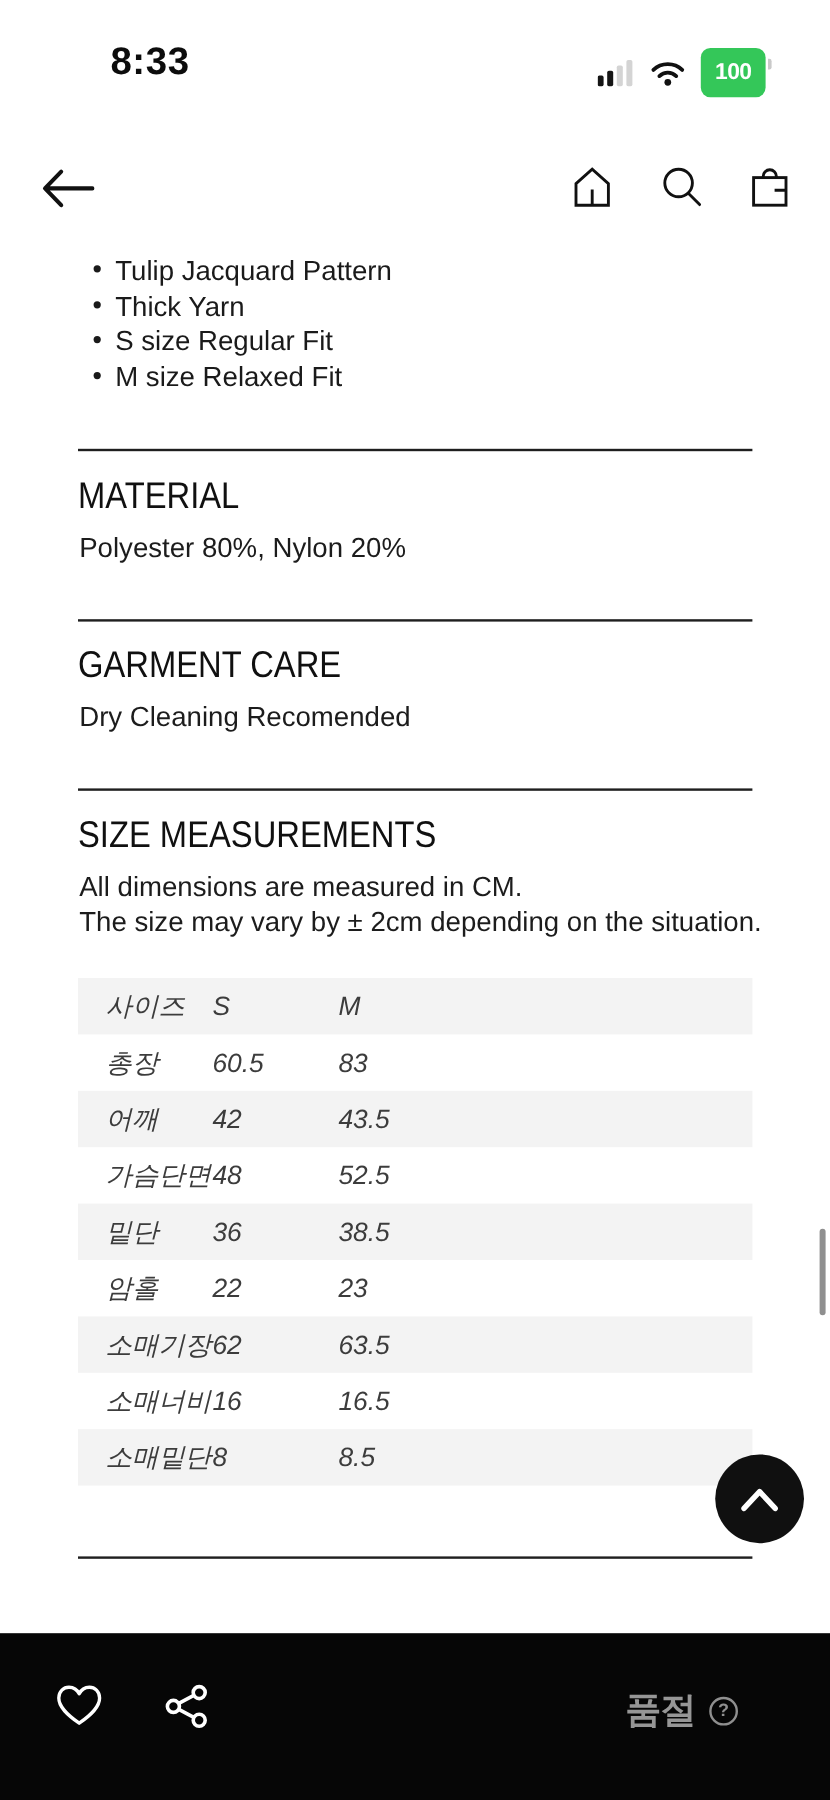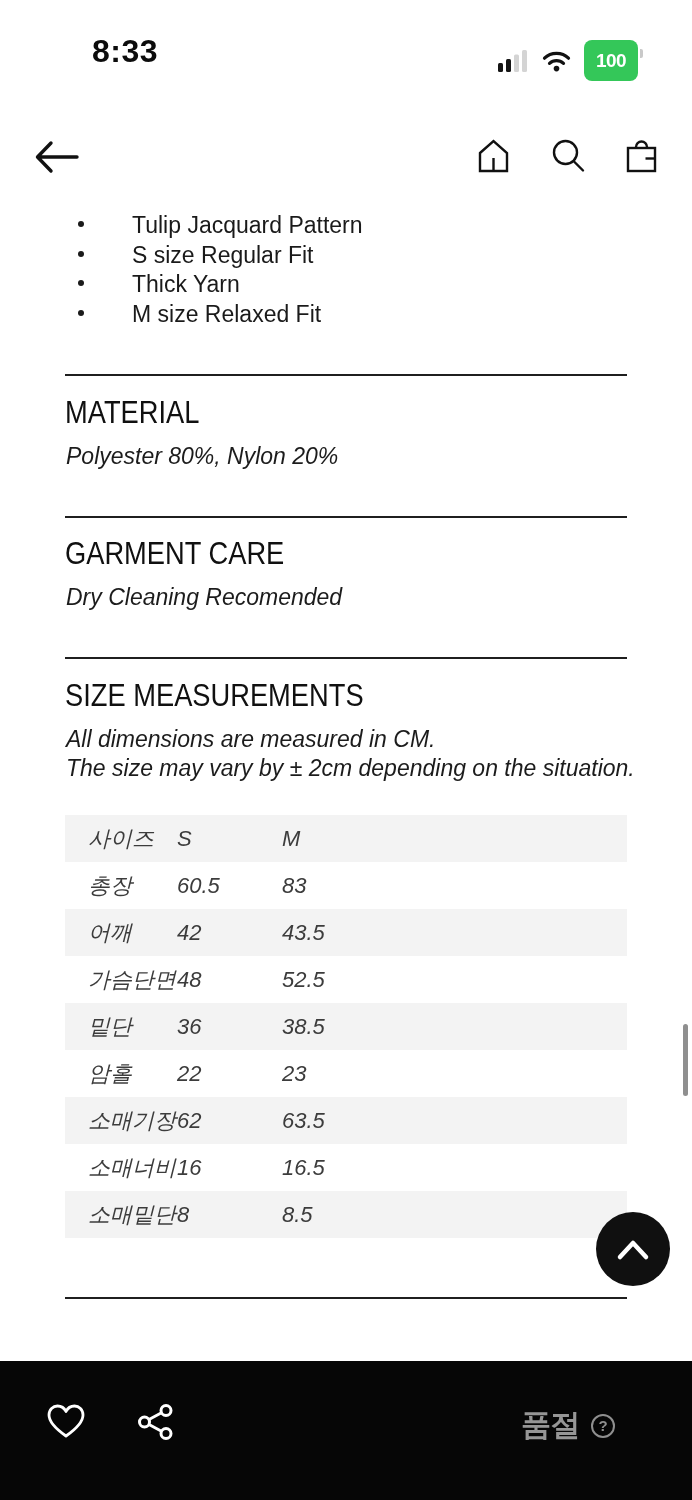--- a/index.html
+++ b/index.html
@@ -16,30 +16,30 @@
   .battery::after { content:""; position:absolute; right:-5px; top:9px; width:3px; height:9px;
                     background:#c9c9c9; border-radius:0 2px 2px 0; }
 
   
   .nav-back { position:absolute; left:33px; top:138px; width:46px; height:38px; background:none; border:none; cursor:pointer; }
   .nav-right { position:absolute; right:33px; top:138px; display:flex; align-items:center; gap:39px; }
   .nav-right button { background:none; border:none; width:35px; height:36px; cursor:pointer; padding:0; }
 
   
   .features { position:absolute; left:78px; top:212px; list-style:none; }
-  .features li { display:flex; align-items:baseline; height:29.5px; font-size:23px; color:#1a1a1a;gap:36px; }
+  .features li { display:flex; align-items:baseline; height:29.5px; font-size:23px; color:#1a1a1a; }
   .features .dot { width:6px; height:6px; border-radius:50%; background:#1a1a1a; margin-right:12px; flex:none; position:relative; top:-6px; }
 
   .rule { position:absolute; left:65px; width:562px; height:2px; background:#1f1f1f; }
   .rule.r1 { top:374px; } .rule.r2 { top:516px; } .rule.r3 { top:657px; } .rule.r4 { top:1297px; }
 
   .sec-title { position:absolute; left:65px; font-size:31px; font-weight:500; color:#101010;
                transform:scaleX(0.88); transform-origin:left center; white-space:nowrap; letter-spacing:0; }
   .t-material { top:395px; } .t-care { top:536px; } .t-size { top:678px; }
-  .sec-body { position:absolute; left:66px; font-size:23px; color:#1c1c1c;font-style:italic; }
+  .sec-body { position:absolute; left:66px; font-size:23px; color:#1c1c1c; }
   .b-material { top:443px; } .b-care { top:584px; }
   .size-note1 { top:726px; } .size-note2 { top:755px;text-align:center; }
 
   
   .size-table { position:absolute; left:65px; top:815px; width:562px; }
   .size-table .row { display:flex; align-items:center; height:47px; font-size:22px; color:#3c3c3c;font-style:italic; }
   .size-table .row.gray { background:#f3f3f3; }
   .size-table .c-label { width:112px; padding-left:23px; flex:none; }
   .size-table .c-s { width:105px; flex:none; }
   .size-table .c-m { flex:1; }
@@ -108,25 +108,25 @@
     </button>
   </div>
 
   <ul class="features">
     <li>
         <span class="dot"></span>
         <span>Tulip Jacquard Pattern</span>
       </li>
     <li>
         <span class="dot"></span>
+        <span>Thick Yarn</span>
+      </li>
+    <li>
+        <span class="dot"></span>
         <span>S size Regular Fit</span>
-      </li>
-    <li>
-        <span class="dot"></span>
-        <span>Thick Yarn</span>
       </li>
     <li>
         <span class="dot"></span>
         <span>M size Relaxed Fit</span>
       </li>
   </ul>
 
   <div class="rule r1"></div>
   <div class="sec-title t-material">MATERIAL</div>
   <div class="sec-body b-material">Polyester 80%, Nylon 20%</div>

